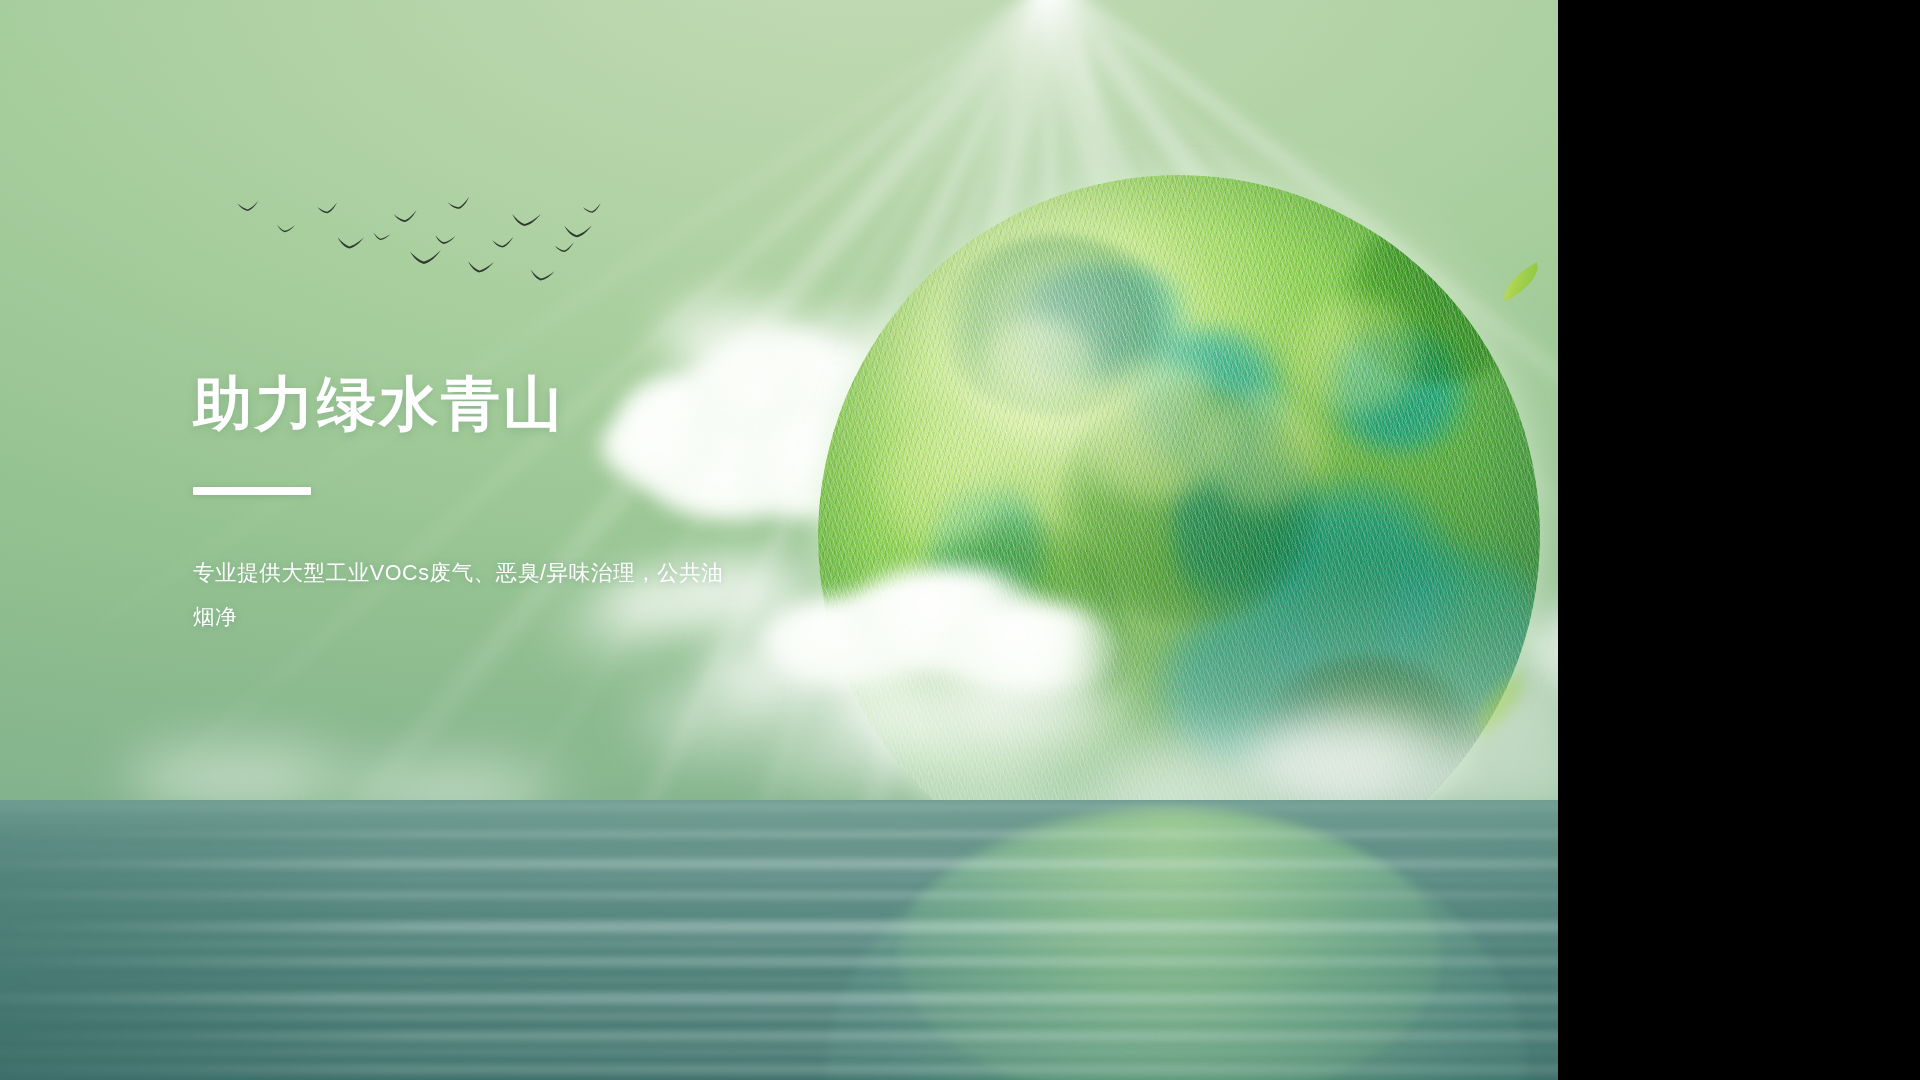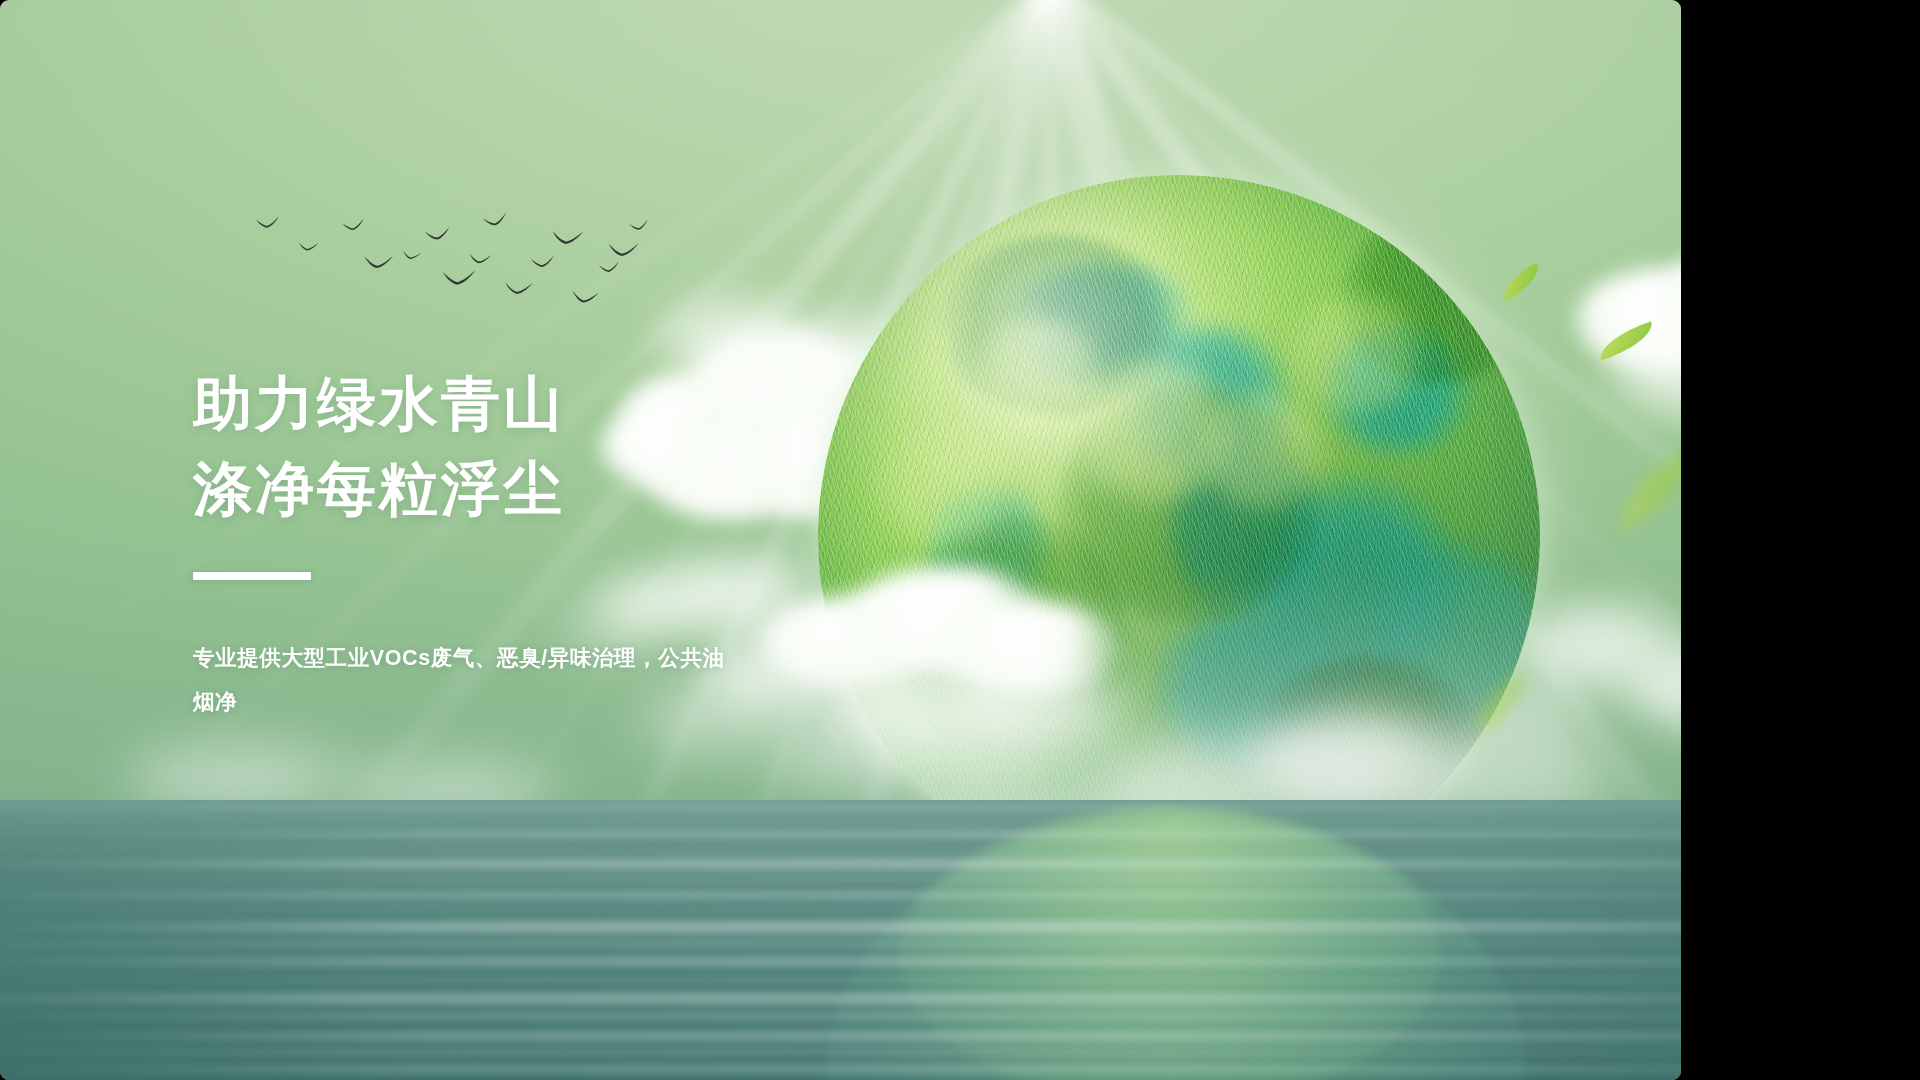--- a/index.html
+++ b/index.html
@@ -1,17 +1,17 @@
 <!DOCTYPE html>
 <html><head>
 <meta charset="utf-8">
 <style>
   html,body{margin:0;padding:0;background:#000;}
-  #stage{position:relative;width:1681px;height:1080px;overflow:hidden;
-         font-family:"Liberation Sans","DejaVu Sans",sans-serif;border-radius:9px;}
+  #stage{position:relative;width:1558px;height:1080px;overflow:hidden;
+         font-family:"Liberation Sans","DejaVu Sans",sans-serif;}
 
   
   .sky{position:absolute;inset:0;
        background:
          radial-gradient(130% 95% at 56% -12%, #dcebcf 0%, #c3dcb4 22%, #a9cf9d 48%, #96c392 72%, #86b78a 100%);}
   .sky-tint{position:absolute;inset:0;
        background:linear-gradient(180deg,
          rgba(155,197,150,.30) 0%,
          rgba(150,194,146,.10) 26%,
          rgba(150,196,150,0) 50%,
@@ -81,21 +81,21 @@
         background:linear-gradient(135deg,#cde06a 0%,#a8d24a 42%,#7fc23c 100%);}
 
   
   .copy{position:absolute;left:193px;top:362px;width:760px;}
   .headline{color:#ffffff;font-weight:700;font-size:59px;line-height:85px;
             letter-spacing:3px;white-space:nowrap;
             text-shadow:0 2px 10px rgba(70,120,95,.26);}
   .rule{width:118px;height:8px;background:#ffffff;margin-top:40px;border-radius:1px;
         box-shadow:0 1px 6px rgba(70,120,95,.25);}
   .sub{margin-top:56px;color:#ffffff;font-size:21.5px;line-height:44px;
-       letter-spacing:.6px;max-width:540px;font-weight:700;
+       letter-spacing:.6px;max-width:540px;font-weight:400;
        text-shadow:0 1px 7px rgba(70,120,95,.30);}
 </style>
 </head>
 <body>
 
 <div id="stage">
 
   <div class="sky"></div>
   <div class="sky-tint"></div>
 
@@ -274,20 +274,19 @@
       <div class="leaf" style="left: 1690px; top: 338px; width: 36px; height: 15px; transform: rotate(-22deg); filter: blur(1.5px); opacity: 0.8;"></div>
       <div class="leaf" style="left: 1830px; top: 276px; width: 30px; height: 13px; transform: rotate(-30deg); filter: blur(1.5px); opacity: 0.75;"></div>
       <div class="leaf" style="left: 1856px; top: 348px; width: 34px; height: 14px; transform: rotate(-20deg); filter: blur(2px); opacity: 0.6;"></div>
       <div class="leaf" style="left: 1772px; top: 438px; width: 128px; height: 52px; transform: rotate(-34deg); filter: blur(2.5px); opacity: 0.92;"></div>
       <div class="leaf" style="left: 1608px; top: 470px; width: 96px; height: 40px; transform: rotate(-30deg); filter: blur(6px); opacity: 0.55;"></div>
       <div class="leaf" style="left: 1466px; top: 688px; width: 70px; height: 30px; transform: rotate(-36deg); filter: blur(7px); opacity: 0.45;"></div>
     </div>
 
   <div class="copy">
     <div class="headline">助力绿水青山</div>
-    <div class="headline">涤净每粒浮尘</div>
     <div class="rule"></div>
     <div class="sub">
       <div>专业提供大型工业VOCs废气、恶臭/异味治理，公共油烟净</div>
     </div>
   </div>
 
 </div>
 
 </body></html>

